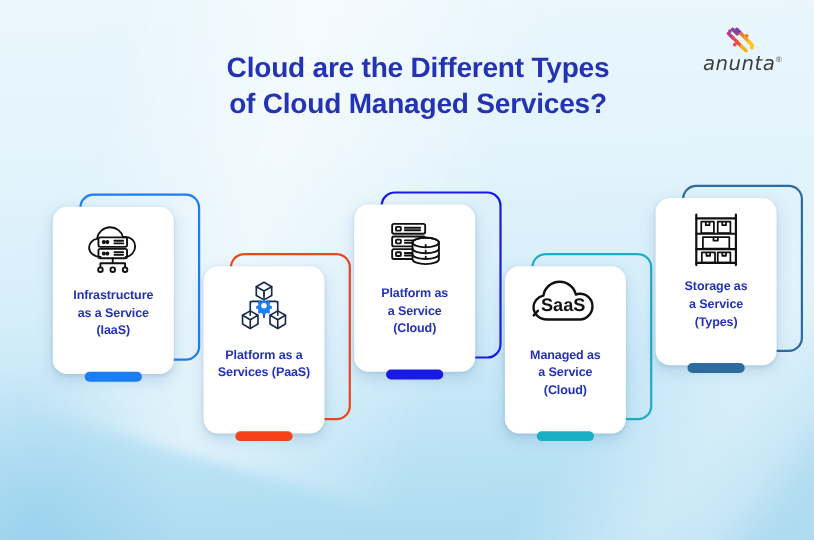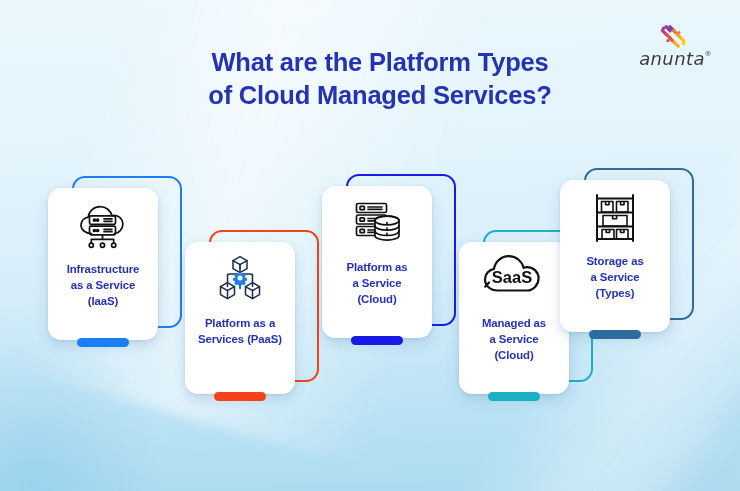--- a/index.html
+++ b/index.html
@@ -80,36 +80,36 @@
   .c-paas  .bracket{border-color:#f4421a;} .c-paas  .pill{background:#f4421a;}
   .c-dbaas .bracket{border-color:#1a1ae6;} .c-dbaas .pill{background:#1a1ae6;}
   .c-saas  .bracket{border-color:#1aafc4;} .c-saas  .pill{background:#1aafc4;}
   .c-staas .bracket{border-color:#2e6b9e;} .c-staas .pill{background:#2e6b9e;}
 
   
   #card-iaas {left:48px; top:188px;}
   #card-paas {left:185px;top:242px;}
   #card-dbaas{left:322px;top:186px;}
   #card-saas {left:459px;top:242px;}
-  #card-staas{left:560px;top:180px;}
+  #card-staas{left:596px;top:180px;}
 
   svg{display:block;}
 </style>
 </head>
 <body>
 
 <div id="stage">
 
   <div class="streak s1"></div>
   <div class="streak s2"></div>
   <div class="streak s3"></div>
   <div class="streak s4"></div>
 
   <div id="title">
-    <span class="ln">What are the Platform Types</span>
+    <span class="ln">Cloud are the Different Types</span>
     <span class="ln">of Cloud Managed Services?</span>
   </div>
 
   <div id="logo">
     <div class="mark">
       <svg width="30" height="26" viewBox="0 0 30 26" aria-hidden="true">
         <g fill="none" stroke-width="3.1" stroke-linecap="round">
           <path d="M9 4.6 L13.2 8.8" stroke="#8e3f9e"></path>
           <path d="M5.2 8.4 L9.4 12.6" stroke="#b83a8e"></path>
           <path d="M12.8 4.6 L17 8.8" stroke="#7a3fa8"></path>

